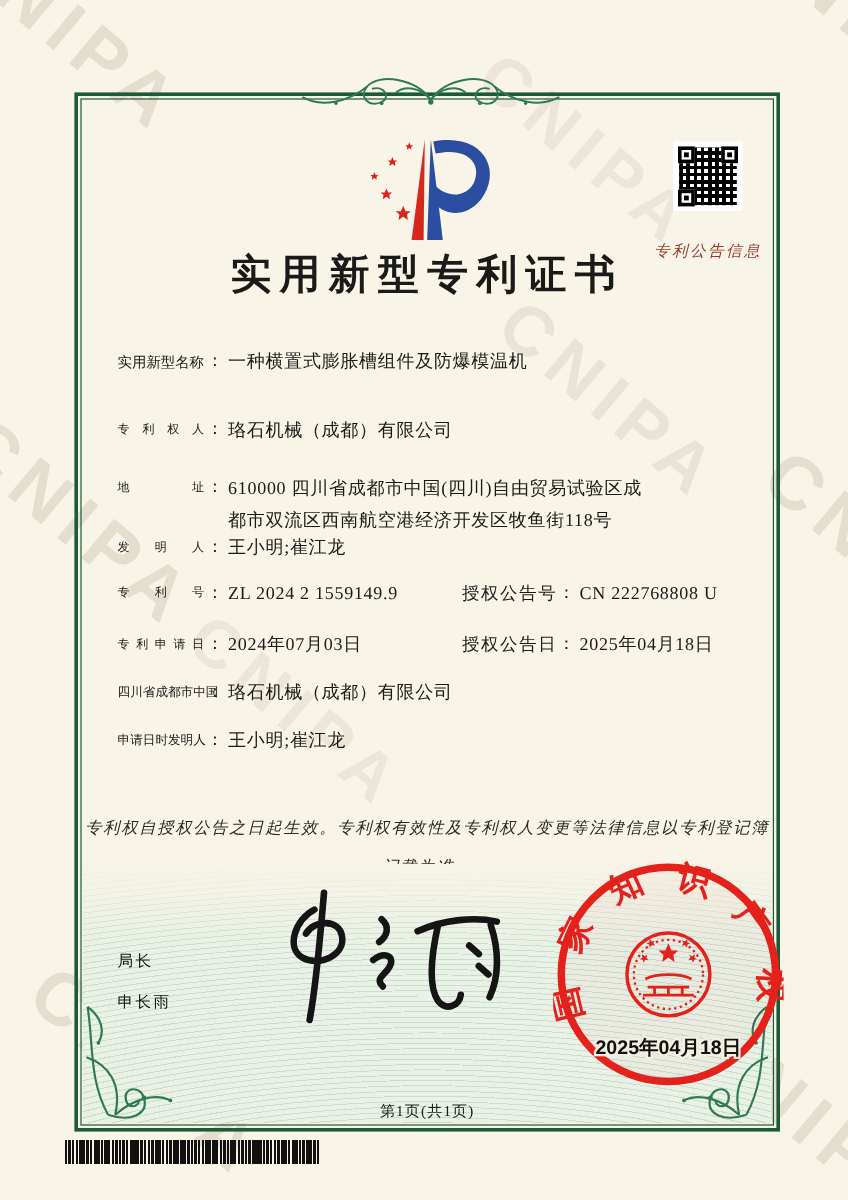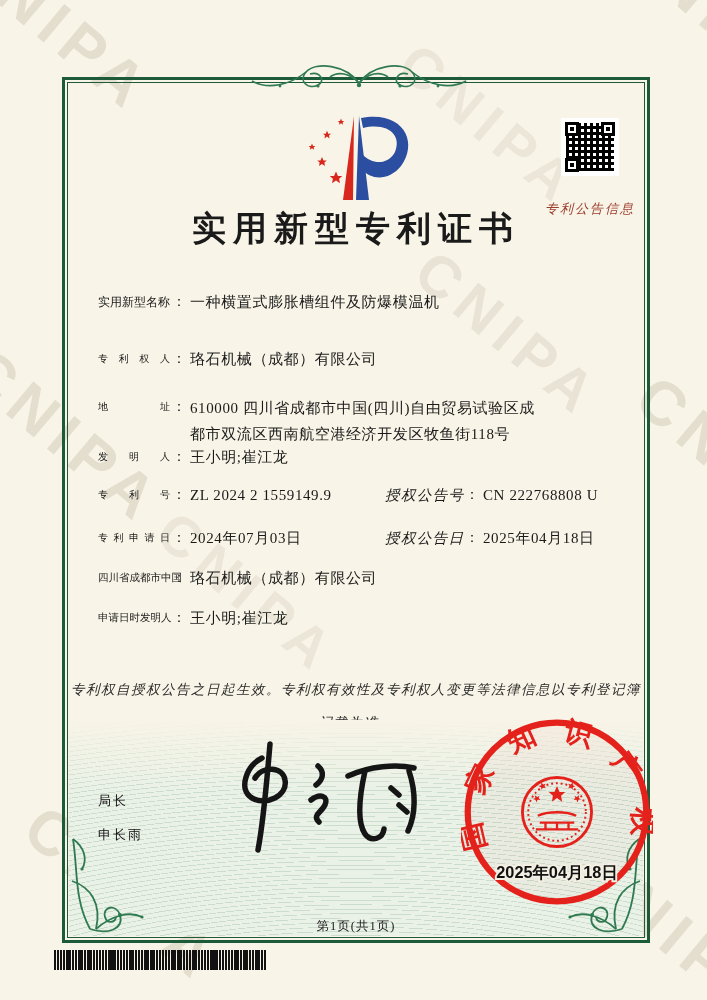--- a/index.html
+++ b/index.html
@@ -53,21 +53,21 @@
     position:absolute; left:0; top:126px; width:100%; text-align:center;
     font-size:34px; font-weight:700; letter-spacing:7px;
   }
   
   .row{position:absolute; left:33px; white-space:nowrap;}
   .lbl{
     display:inline-block; width:72px; vertical-align:top;
     text-align:justify; text-align-last:justify; font-size:10px; line-height:22px;
   }
   .lbl.c6{font-size:12px;} .lbl.c7{font-size:10.5px;}
-  .lbl.r5{width:78px; font-size:14.5px; text-align-last:justify;font-style:italic;}
+  .lbl.r5{width:78px; font-size:14.5px; text-align-last:justify;}
   .colon{font-size:14px; margin:0 4px 0 2px; vertical-align:top; line-height:22px;}
   .val{font-size:15px; letter-spacing:0.6px; vertical-align:top; line-height:22px;}
   .val.wrap{display:inline-block; width:358px; white-space:normal; line-height:1.7;}
   .col-right{position:absolute; left:287px; top:0; white-space:nowrap;}
   
   .legal{
     position:absolute; left:0; top:593px; width:100%; text-align:center;
     font-size:13.5px; font-style:italic; line-height:33px; letter-spacing:1.5px; color:#2a2a2a;
   }
   

